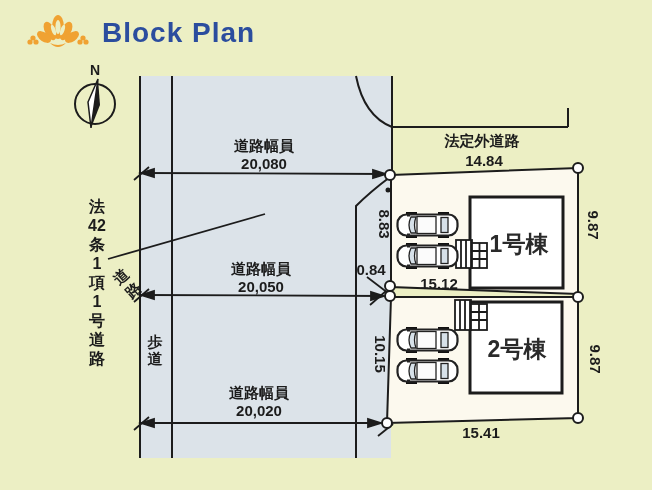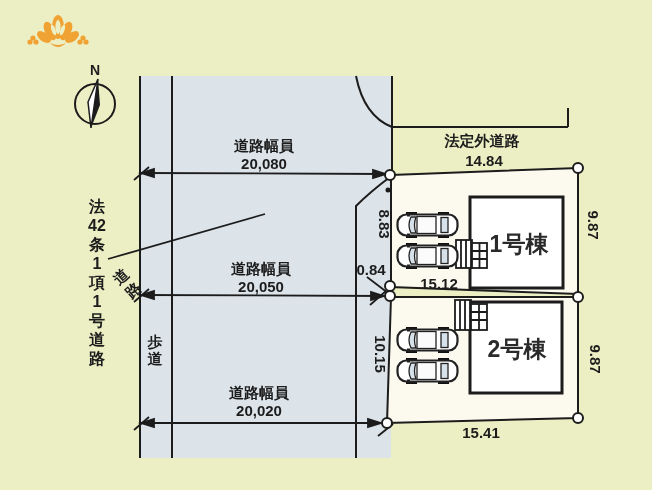--- a/index.html
+++ b/index.html
@@ -41,20 +41,21 @@
         <circle cx="10" cy="31" r="2.6"></circle>
       <circle cx="57" cy="27" r="2.6"></circle>
         <circle cx="54" cy="31" r="2.6"></circle>
         <circle cx="60" cy="31" r="2.6"></circle>
     </g>
 
     <ellipse cx="32" cy="16" rx="2.6" ry="7" fill="#ecefc4"></ellipse>
     <ellipse cx="27.5" cy="19" rx="2" ry="5.5" transform="rotate(-20 27.5 19)" fill="#ecefc4"></ellipse>
     <ellipse cx="36.5" cy="19" rx="2" ry="5.5" transform="rotate(20 36.5 19)" fill="#ecefc4"></ellipse>
   </svg>
+  <h1 class="brand-title">Block Plan</h1>
 </div>
 
 <svg class="plan" width="652" height="490" viewBox="0 0 652 490">
 
   <rect x="140" y="76" width="251" height="382" fill="#dce3e9"></rect>
 
   <polygon points="391,175 578,168 578,294 391,287" fill="#fcf9ee" stroke="#1c1c1c" stroke-width="2"></polygon>
   <polygon points="391,297 578,297 578,418 387,423" fill="#fcf9ee" stroke="#1c1c1c" stroke-width="2"></polygon>
 
   <g stroke="#1c1c1c" stroke-width="2" fill="none">

